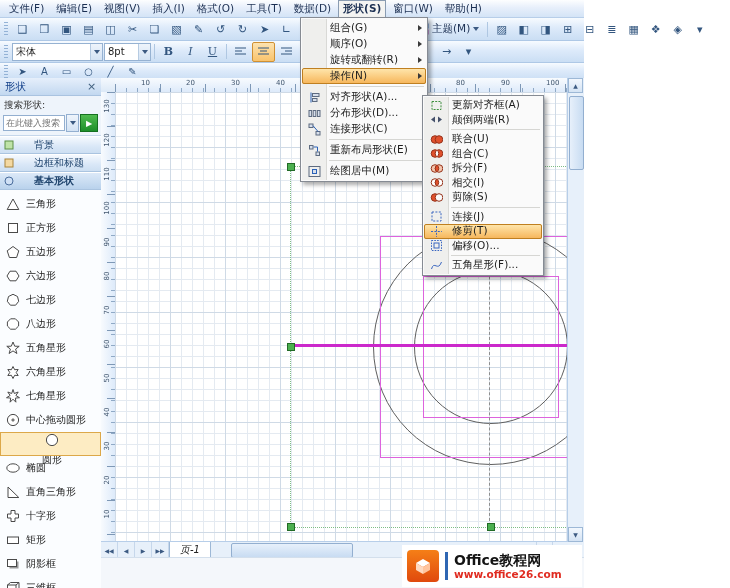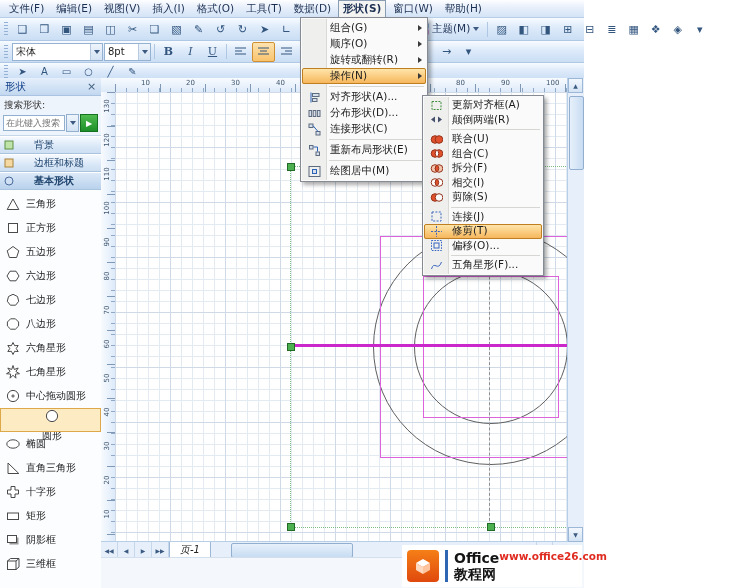--- a/index.html
+++ b/index.html
@@ -98,21 +98,21 @@
   .pagetab{padding:0 10px;background:#fff;border-right:1px solid #9db8d6;border-left:1px solid #9db8d6;
     display:flex;align-items:center;font-size:10px;color:#222;font-style:italic;}
   .hscroll{flex:1;position:relative;}
   .hthumb{position:absolute;left:20px;top:1px;width:120px;height:13px;background:linear-gradient(#e7f0fb,#c8dcf2);border:1px solid #93afd0;border-radius:2px;}
   .hsarrow{width:15px;display:flex;align-items:center;justify-content:center;font-size:6px;color:#3c5a82;border-left:1px solid #c6d7eb;}
   .statusstrip{position:absolute;left:0;right:0;bottom:0;height:30px;background:#f4f7fb;border-top:1px solid #d3dfec;}
 
   
   .wm{position:absolute;right:2px;bottom:1px;width:170px;height:42px;background:#fff;display:flex;align-items:center;gap:6px;padding:0 5px;z-index:40;}
   .wm-logo{width:32px;height:32px;border-radius:4px;background:linear-gradient(#f57f17,#e0490d);display:flex;align-items:center;justify-content:center;flex:none;}
-  .wm-text{display:flex;flex-direction:row;line-height:1.15;border-left:3px solid #2f66b3;padding-left:6px;}
+  .wm-text{display:flex;flex-direction:column;line-height:1.15;border-left:3px solid #2f66b3;padding-left:6px;}
   .wm-brand{font-size:14px;font-weight:bold;color:#141414;}
   .wm-url{font-size:10.5px;font-weight:bold;color:#e02b20;}
 
   
   .popup{position:absolute;background:#fafafa;border:1px solid #868b93;box-shadow:3px 3px 4px rgba(0,0,0,.32);padding:2px 1px;z-index:60;}
   .popup .gutter{position:absolute;left:1px;top:1px;bottom:1px;width:24px;background:#efefed;border-right:1px solid #d9d9d6;}
   .menu-pop{left:300px;top:17px;width:124px;}
   .sub-pop{left:422px;top:95px;width:118px;}
   .mi{position:relative;display:flex;align-items:center;height:16px;padding-right:4px;}
   .sub-pop .mi{height:14.5px;}
@@ -418,20 +418,28 @@
             </span>
           <span>七边形</span>
           </div>
         <div class="shape-item">
           <span class="ico">
               <svg width="14" height="14" viewBox="0 0 14 14" fill="#fff" stroke="#4a4a4a">
                 <polygon points="4.6,1.8 9.4,1.8 12.6,5 12.6,9 9.4,12.2 4.6,12.2 1.4,9 1.4,5"></polygon>
               </svg>
             </span>
           <span>八边形</span>
+          </div>
+        <div class="shape-item">
+          <span class="ico">
+              <svg width="14" height="14" viewBox="0 0 14 14" fill="#fff" stroke="#4a4a4a">
+                <polygon points="7,1 8.7,5.2 13.2,5.3 9.6,8.1 10.9,12.5 7,9.9 3.1,12.5 4.4,8.1 0.8,5.3 5.3,5.2"></polygon>
+              </svg>
+            </span>
+          <span>五角星形</span>
           </div>
         <div class="shape-item">
           <span class="ico">
               <svg width="14" height="14" viewBox="0 0 14 14" fill="#fff" stroke="#4a4a4a">
                 <polygon points="7,1.5 8.6,4.7 12.2,4.5 10.2,7.5 12.2,10.5 8.6,10.3 7,13.5 5.4,10.3 1.8,10.5 3.8,7.5 1.8,4.5 5.4,4.7"></polygon>
               </svg>
             </span>
           <span>六角星形</span>
           </div>
         <div class="shape-item">

